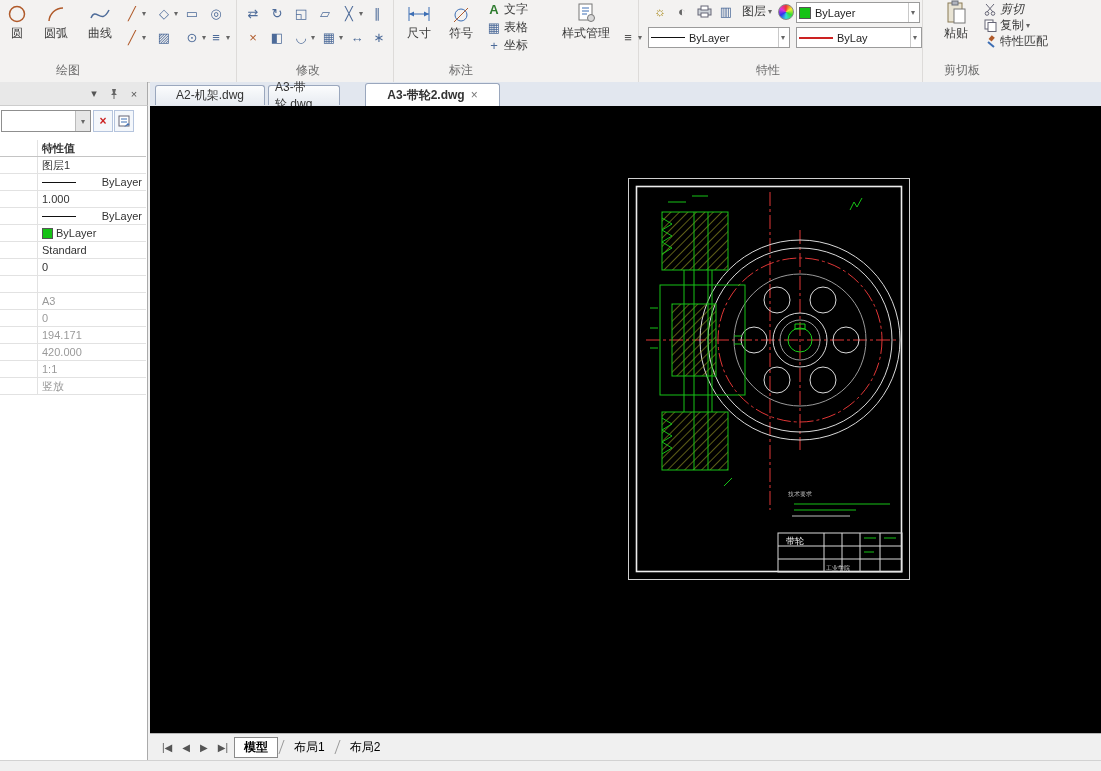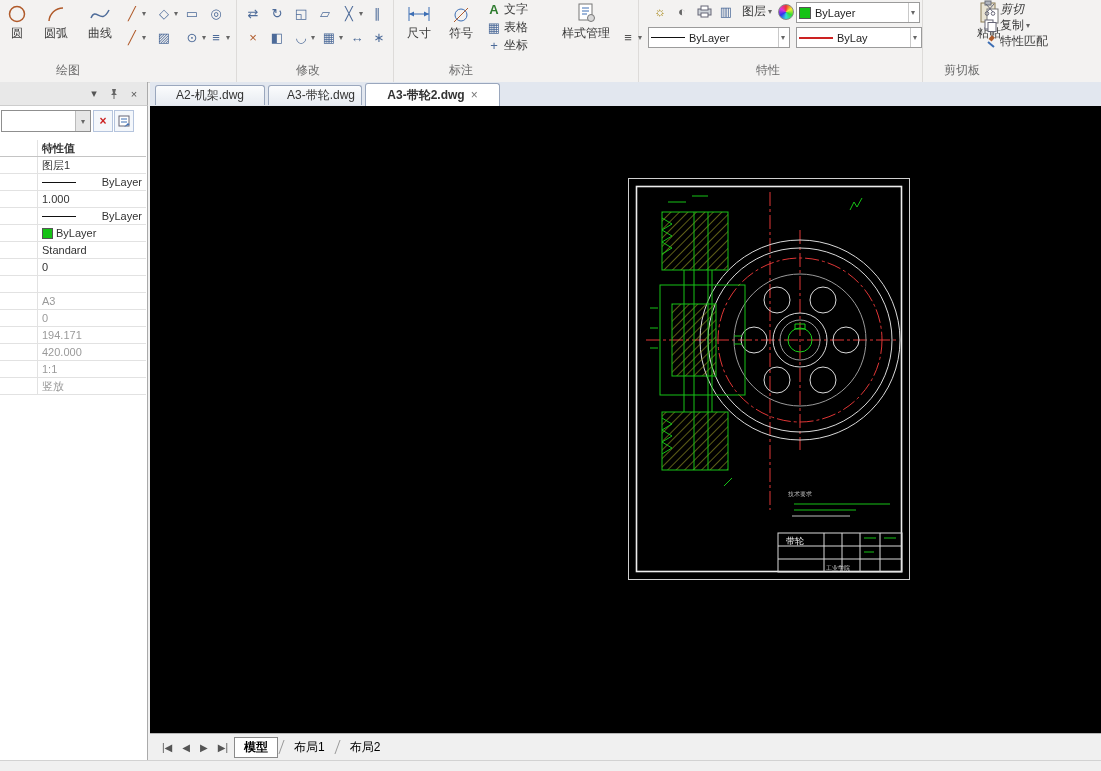--- a/index.html
+++ b/index.html
@@ -255,21 +255,21 @@
       </div>
       <div class="combo" style="left:158px;top:27px;width:120px;">
         <span class="sw-line-red"></span>
         <span>ByLay</span>
         <span class="dd">▾</span>
       </div>
       <div class="grp-label" style="left:118px;">特性</div>
     </div>
 
     <div class="grp" style="left:922px;width:179px;border-right:none;">
-      <div class="bigbtn" style="left:14px;width:40px;margin-left:33px;">
+      <div class="bigbtn" style="left:14px;width:40px;">
         <span class="bigico">
           <svg width="22" height="24">
               <rect x="3" y="3" width="14" height="19" fill="#e9e4d4" stroke="#8a7a55"></rect>
               <rect x="7" y="1" width="6" height="4" fill="#b0b4bd" stroke="#6b6f78"></rect>
               <rect x="9" y="9" width="11" height="14" fill="#fff" stroke="#777"></rect>
             </svg>
         </span>
         <span class="biglabel">粘贴</span>
       </div>
       <div class="sbtn" style="left:60px;top:0;font-style:italic;">
@@ -314,21 +314,21 @@
           <line x1="5" y1="7" x2="5" y2="11" stroke="#666"></line>
         </svg>
     </span>
     <span class="pal-hbtn">×</span>
   </div>
 
   <div class="doc-tabbar">
     <div class="dtab" style="left:5px;width:110px;">
       <span>A2-机架.dwg</span>
     </div>
-    <div class="dtab" style="left:118px;width:94px;justify-content:flex-end;">
+    <div class="dtab" style="left:118px;width:72px;">
       <span>A3-带轮.dwg</span>
     </div>
     <div class="dtab active" style="left:215px;width:135px;">
       <span>A3-带轮2.dwg</span>
       <span class="close">×</span>
     </div>
   </div>
 
   <div class="pal-body">
     <div class="pal-combo-row">

